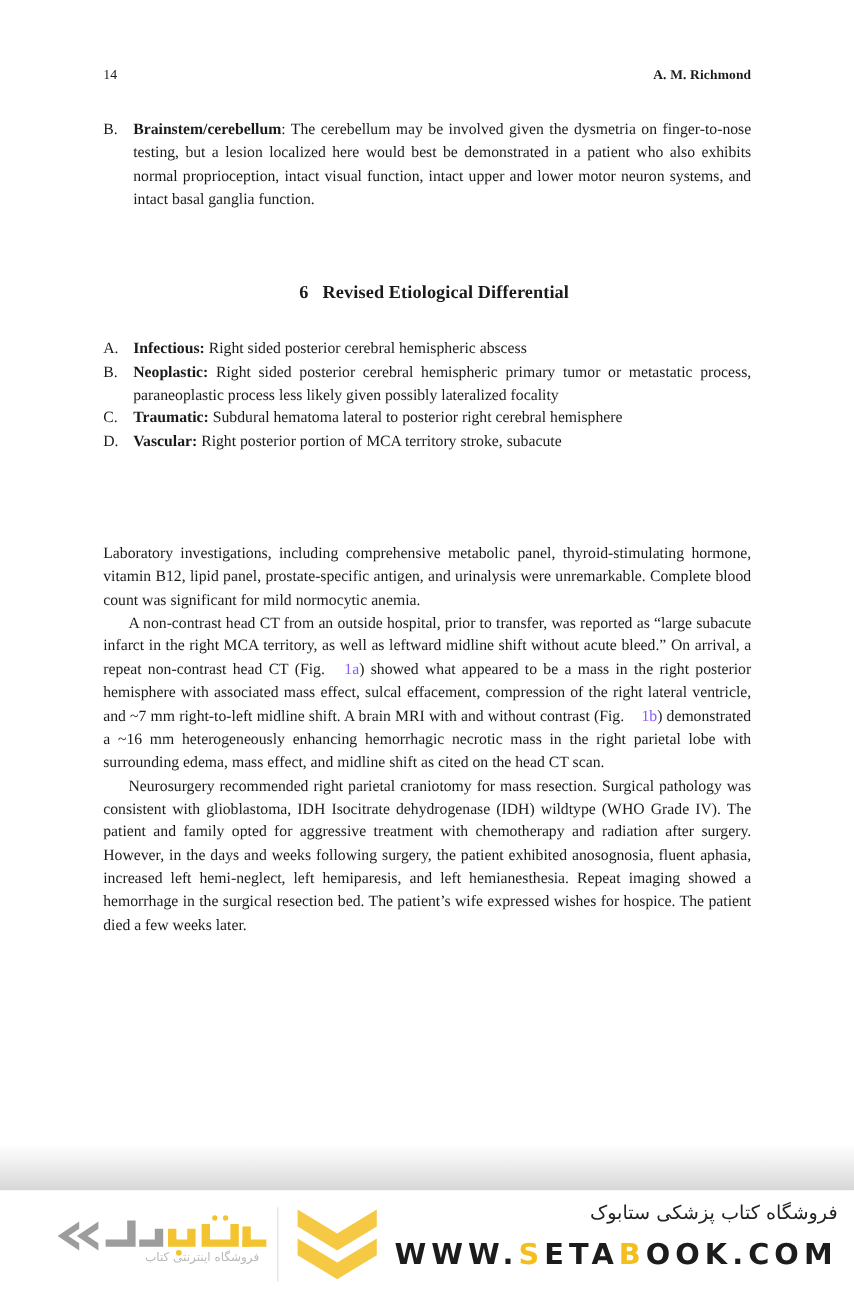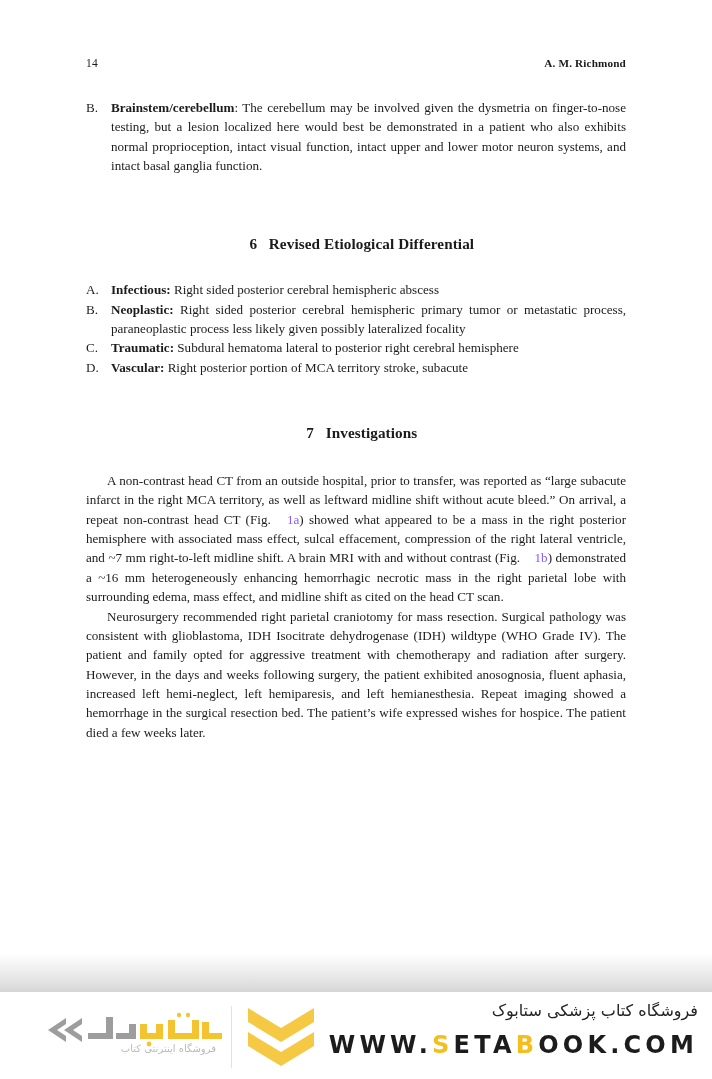--- a/index.html
+++ b/index.html
@@ -253,26 +253,24 @@
         <span class="li-text"><b>Traumatic:</b><span> Subdural hematoma lateral to posterior right cerebral hemisphere</span></span>
       </div>
       <div class="alpha-item">
         <span class="marker">D.</span>
         <span class="li-text"><b>Vascular:</b><span> Right posterior portion of MCA territory stroke, subacute</span></span>
       </div>
     </div>
 
     <div class="gap-before-h2"></div>
 
-    <div class="sec-head">
-      <span class="num">7</span><span>Investigations</span>
-    </div>
 
     <div class="gap-after-h2"></div>
 
+    <p>Laboratory investigations, including comprehensive metabolic panel, thyroid-stimulating hormone, vitamin B12, lipid panel, prostate-specific antigen, and urinalysis were unremarkable. Complete blood count was significant for mild normocytic anemia.</p>
 
     <p class="indent"><span>A non-contrast head CT from an outside hospital, prior to transfer, was reported as “large subacute infarct in the right MCA territory, as well as leftward midline shift without acute bleed.” On arrival, a repeat non-contrast head CT (Fig. </span><a class="figlink" href="#">1a</a><span>) showed what appeared to be a mass in the right posterior hemisphere with associated mass effect, sulcal effacement, compression of the right lateral ventricle, and ~7 mm right-to-left midline shift. A brain MRI with and without contrast (Fig. </span><a class="figlink" href="#">1b</a><span>) demonstrated a ~16 mm heterogeneously enhancing hemorrhagic necrotic mass in the right parietal lobe with surrounding edema, mass effect, and midline shift as cited on the head CT scan.</span></p>
 
     <p class="indent">Neurosurgery recommended right parietal craniotomy for mass resection. Surgical pathology was consistent with glioblastoma, IDH Isocitrate dehydrogenase (IDH) wildtype (WHO Grade IV). The patient and family opted for aggressive treatment with chemotherapy and radiation after surgery. However, in the days and weeks following surgery, the patient exhibited anosognosia, fluent aphasia, increased left hemi-neglect, left hemiparesis, and left hemianesthesia. Repeat imaging showed a hemorrhage in the surgical resection bed. The patient’s wife expressed wishes for hospice. The patient died a few weeks later.</p>
 
   </div>
 
   <div class="footer-band">
     <div class="band-gradient"></div>
     <div class="footer-inner">

